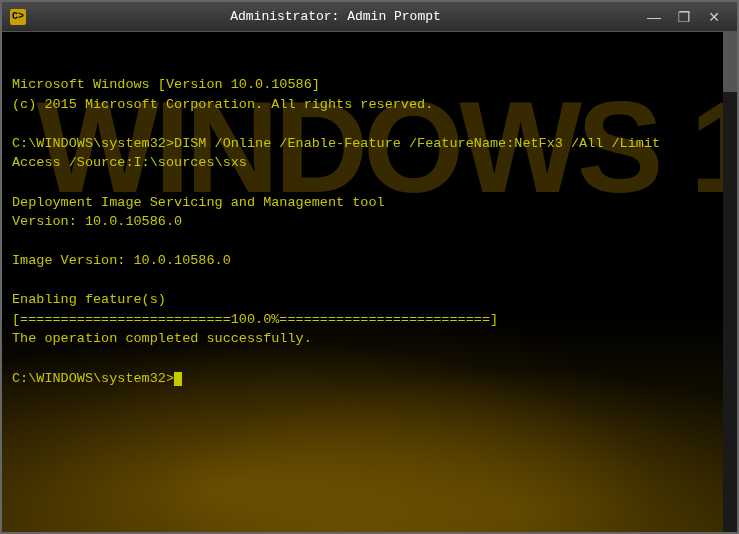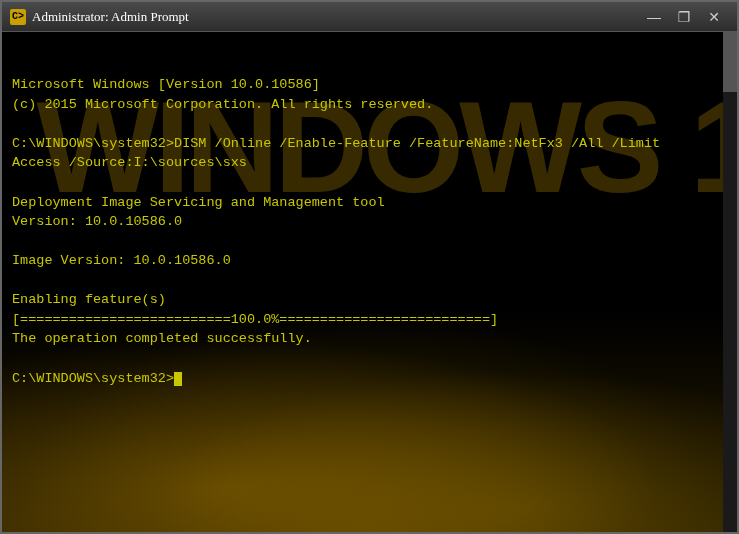--- a/index.html
+++ b/index.html
@@ -43,21 +43,22 @@
       font-size: 10px;
       color: #000;
       font-weight: bold;
       flex-shrink: 0;
     }
 
     .title-bar-title {
       flex: 1;
       color: #fff;
       font-size: 13px;
-      font-family: Liberation Serif, serif;
+      font-family: Liberation Mono, monospace;
+      text-align: center;
     }
 
     .title-bar-buttons {
       display: flex;
       gap: 0;
     }
 
     .title-btn {
       width: 30px;
       height: 30px;

